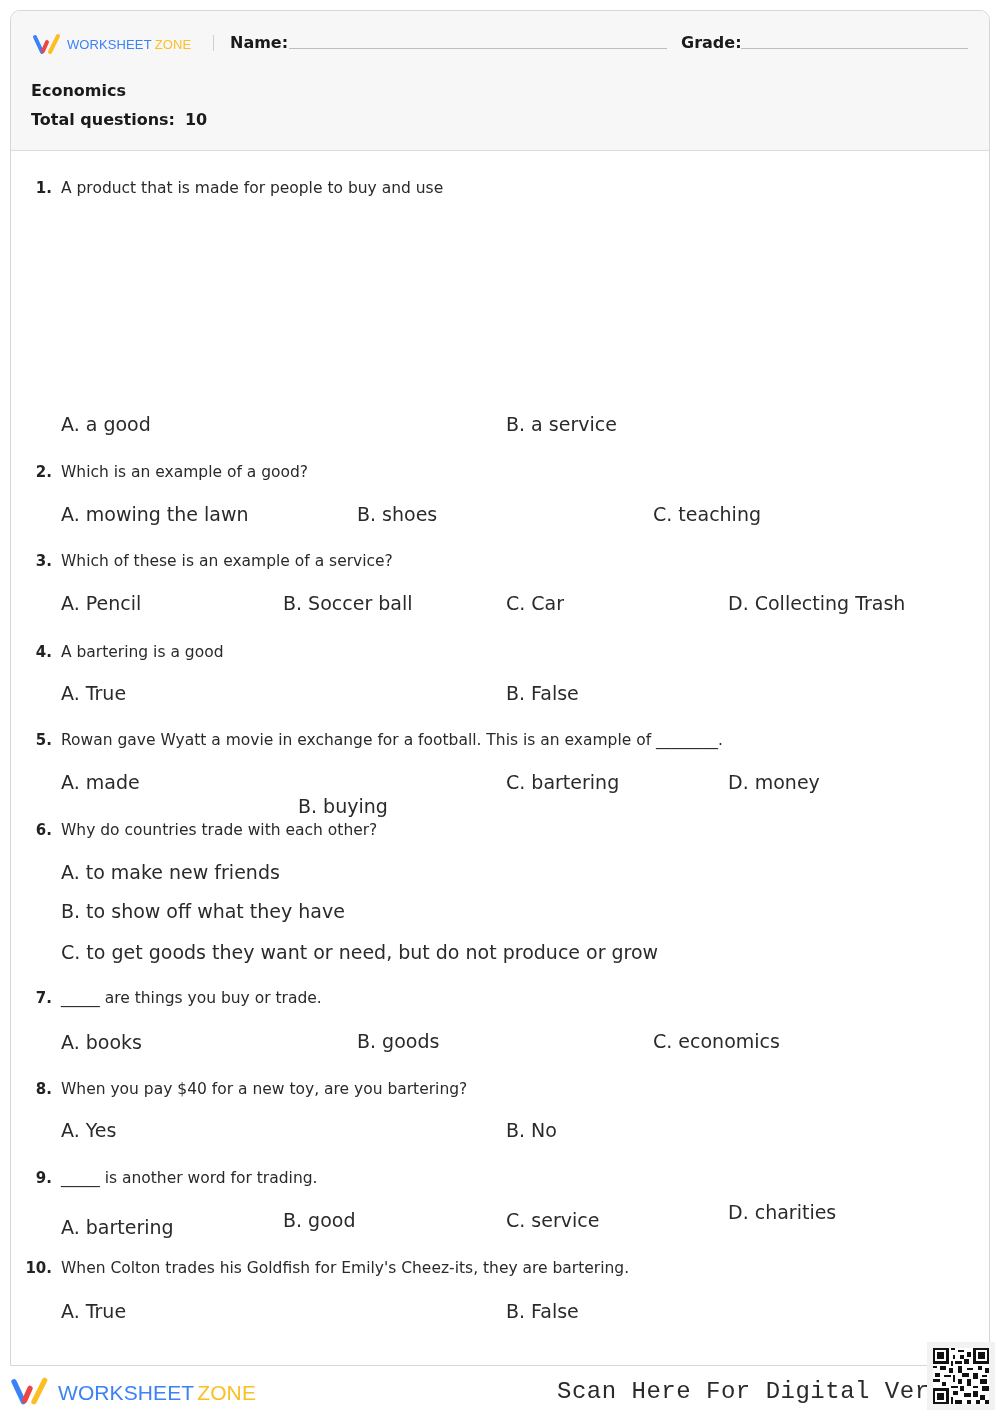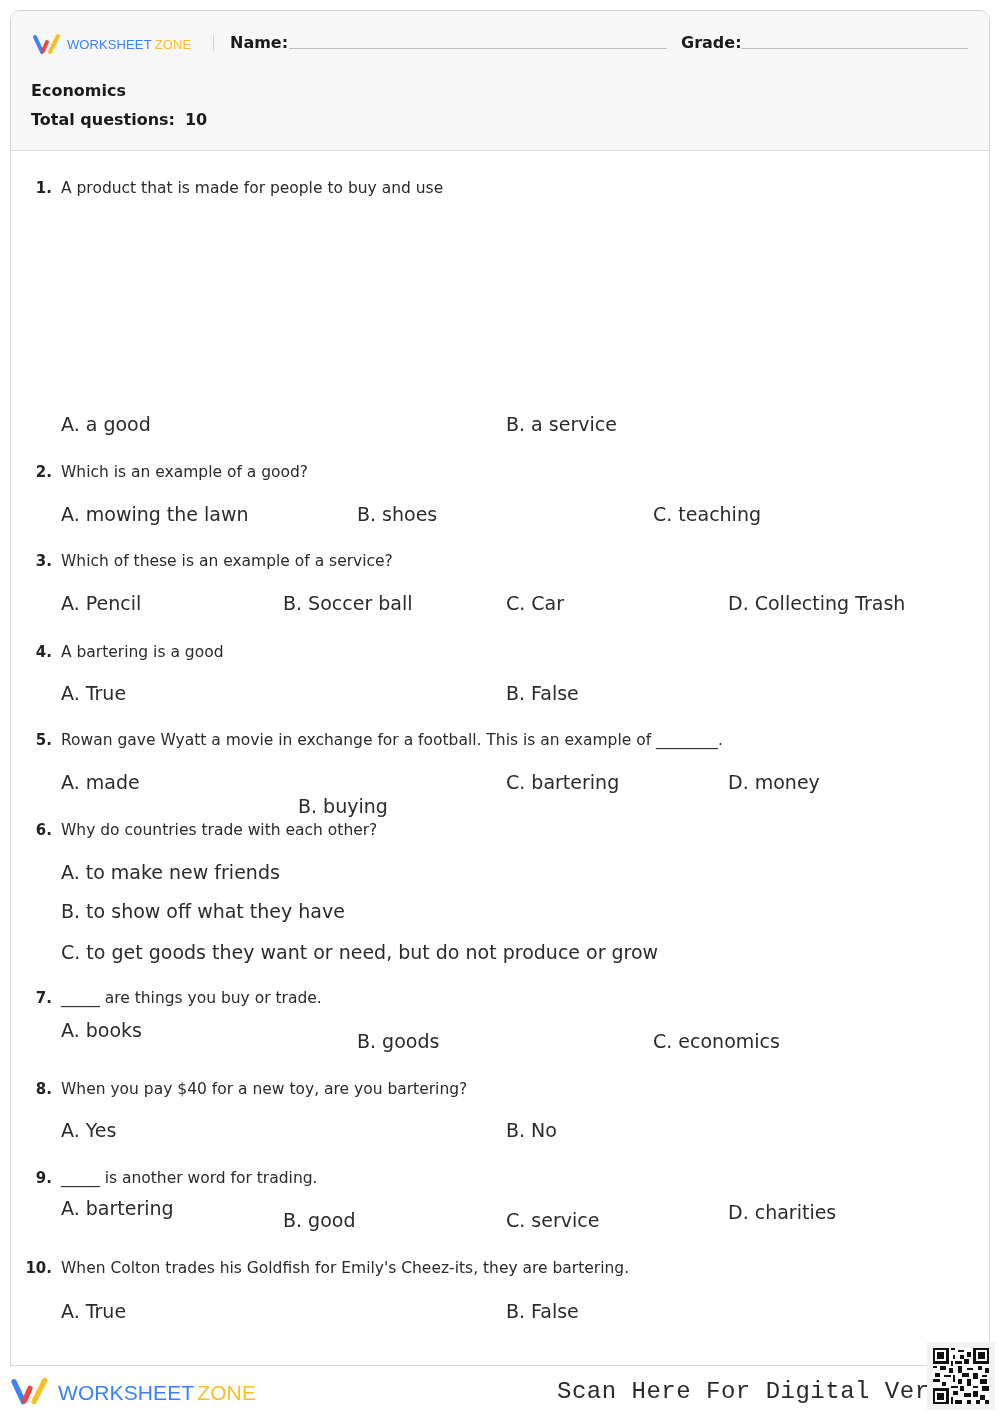--- a/index.html
+++ b/index.html
@@ -115,36 +115,36 @@
     <span class="q-num">6.</span>
     <span class="q-text">Why do countries trade with each other?</span>
     <span class="opt" style="left:50px; top:40px;">A. to make new friends</span>
     <span class="opt" style="left:50px; top:79px;">B. to show off what they have</span>
     <span class="opt" style="left:50px; top:120px;">C. to get goods they want or need, but do not produce or grow</span>
   </div>
 
   <div class="q" style="top:978px;">
     <span class="q-num">7.</span>
     <span class="q-text">_____ are things you buy or trade.</span>
-    <span class="opt" style="left:50px; top:30px;">A. books</span>
+    <span class="opt" style="left:50px; top:42px;">A. books</span>
     <span class="opt" style="left:346px; top:41px;">B. goods</span>
     <span class="opt" style="left:642px; top:41px;">C. economics</span>
   </div>
 
   <div class="q" style="top:1069px;">
     <span class="q-num">8.</span>
     <span class="q-text">When you pay $40 for a new toy, are you bartering?</span>
     <span class="opt" style="left:50px; top:39px;">A. Yes</span>
     <span class="opt" style="left:495px; top:39px;">B. No</span>
   </div>
 
   <div class="q" style="top:1158px;">
     <span class="q-num">9.</span>
     <span class="q-text">_____ is another word for trading.</span>
-    <span class="opt" style="left:50px; top:28px;">A. bartering</span>
+    <span class="opt" style="left:50px; top:47px;">A. bartering</span>
     <span class="opt" style="left:272px; top:40px;">B. good</span>
     <span class="opt" style="left:495px; top:40px;">C. service</span>
     <span class="opt" style="left:717px; top:32px;">D. charities</span>
   </div>
 
   <div class="q" style="top:1248px;">
     <span class="q-num">10.</span>
     <span class="q-text">When Colton trades his Goldfish for Emily's Cheez-its, they are bartering.</span>
     <span class="opt" style="left:50px; top:41px;">A. True</span>
     <span class="opt" style="left:495px; top:41px;">B. False</span>

